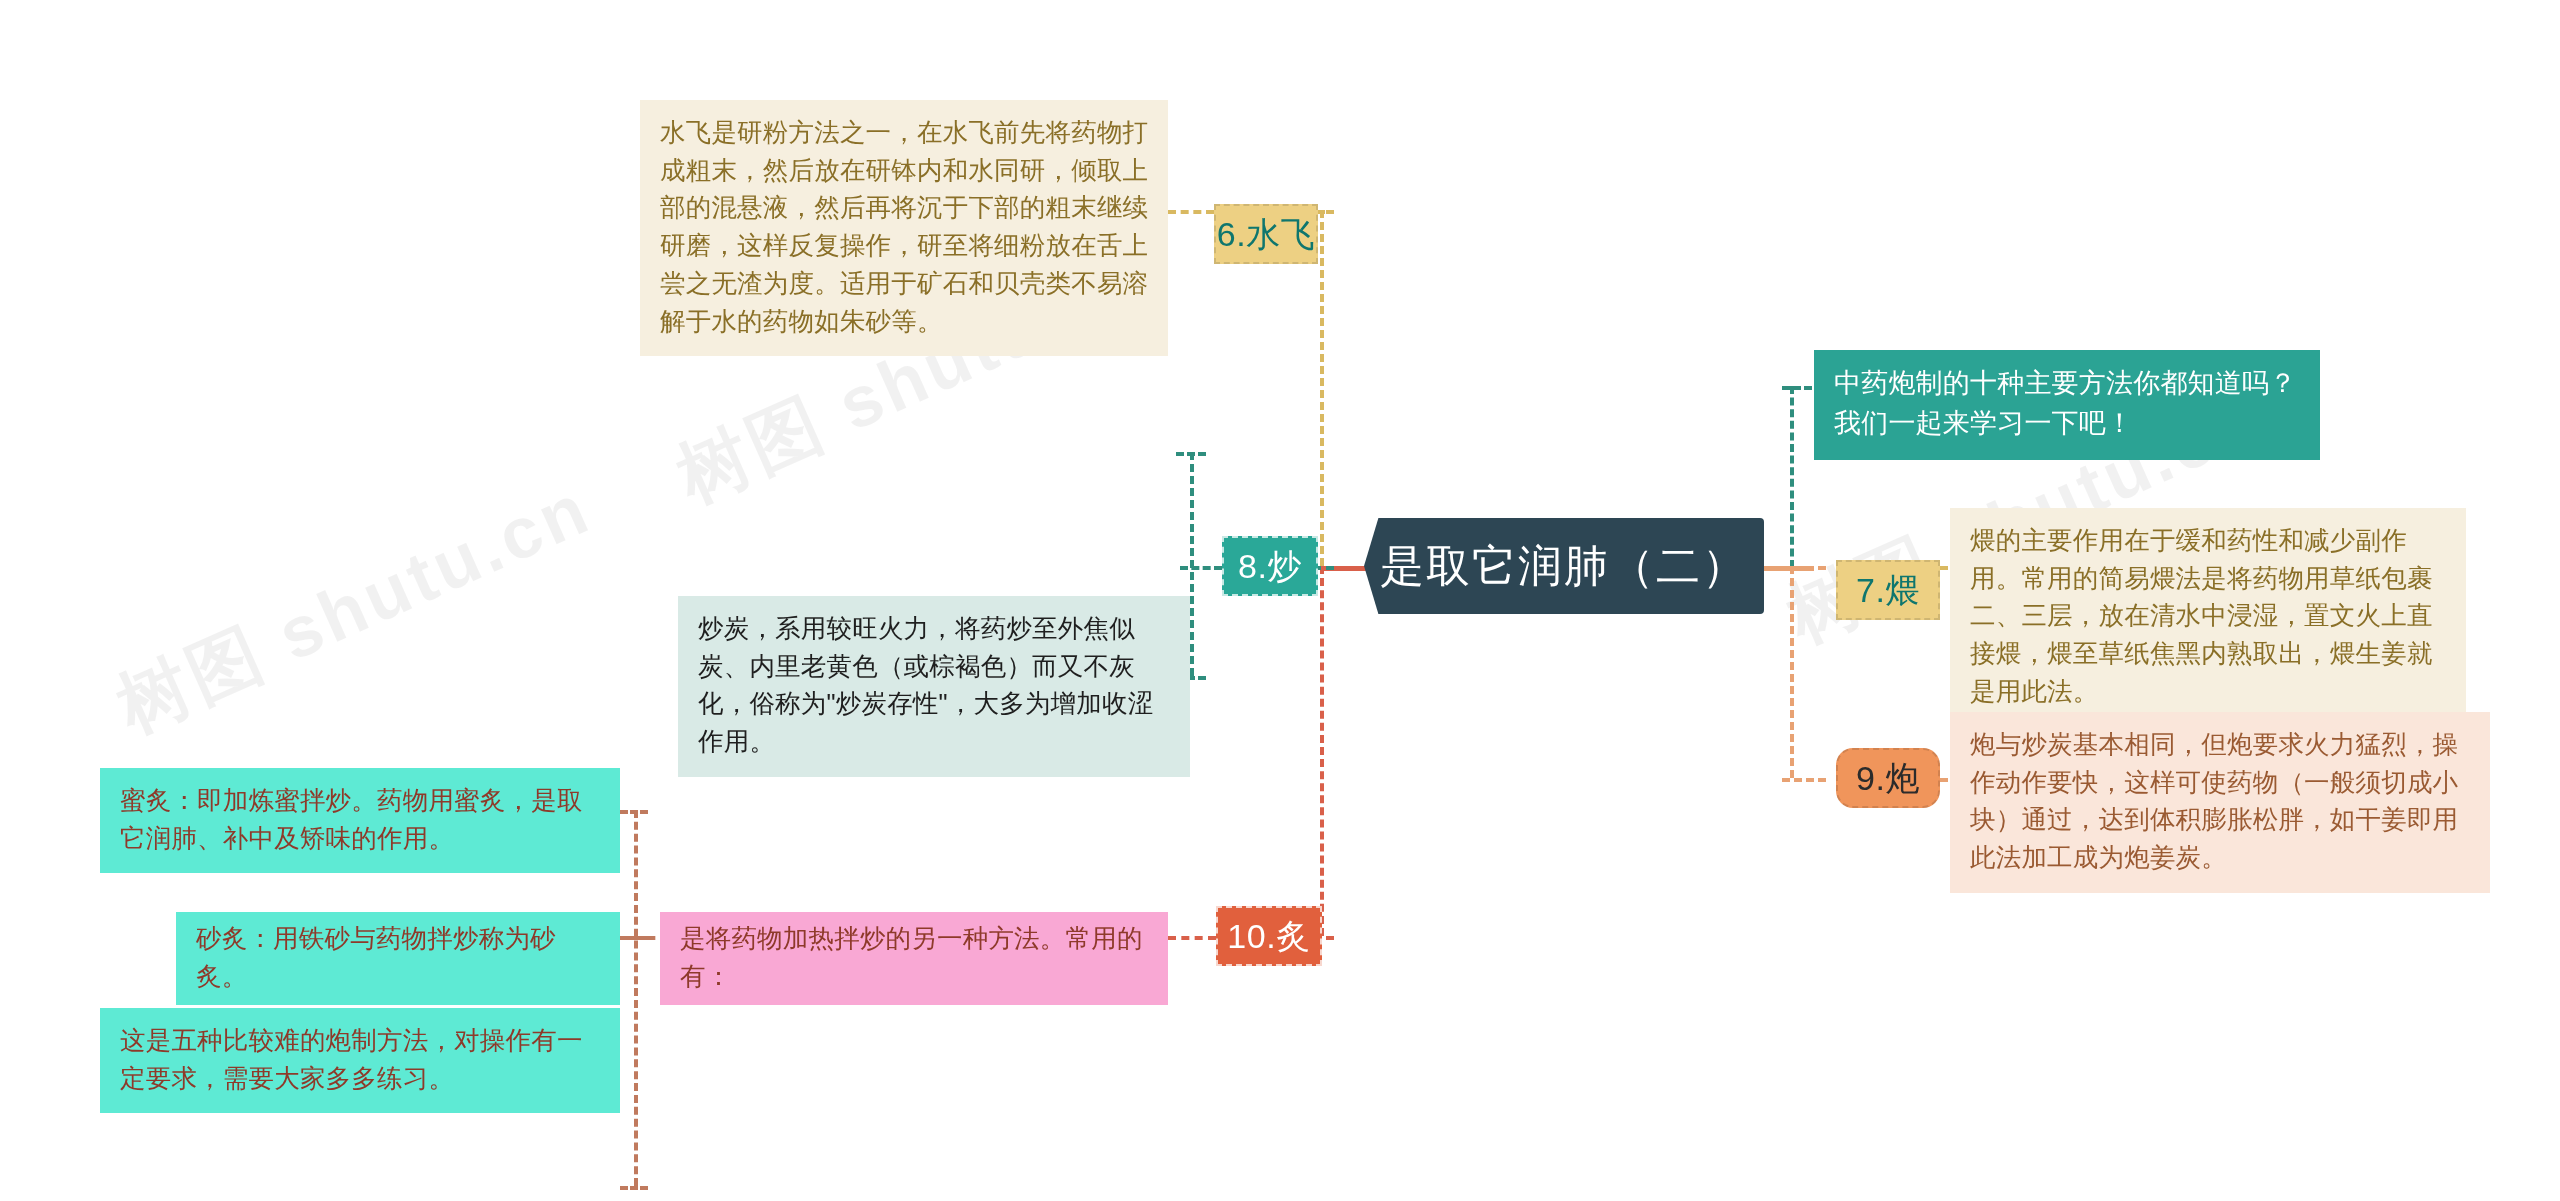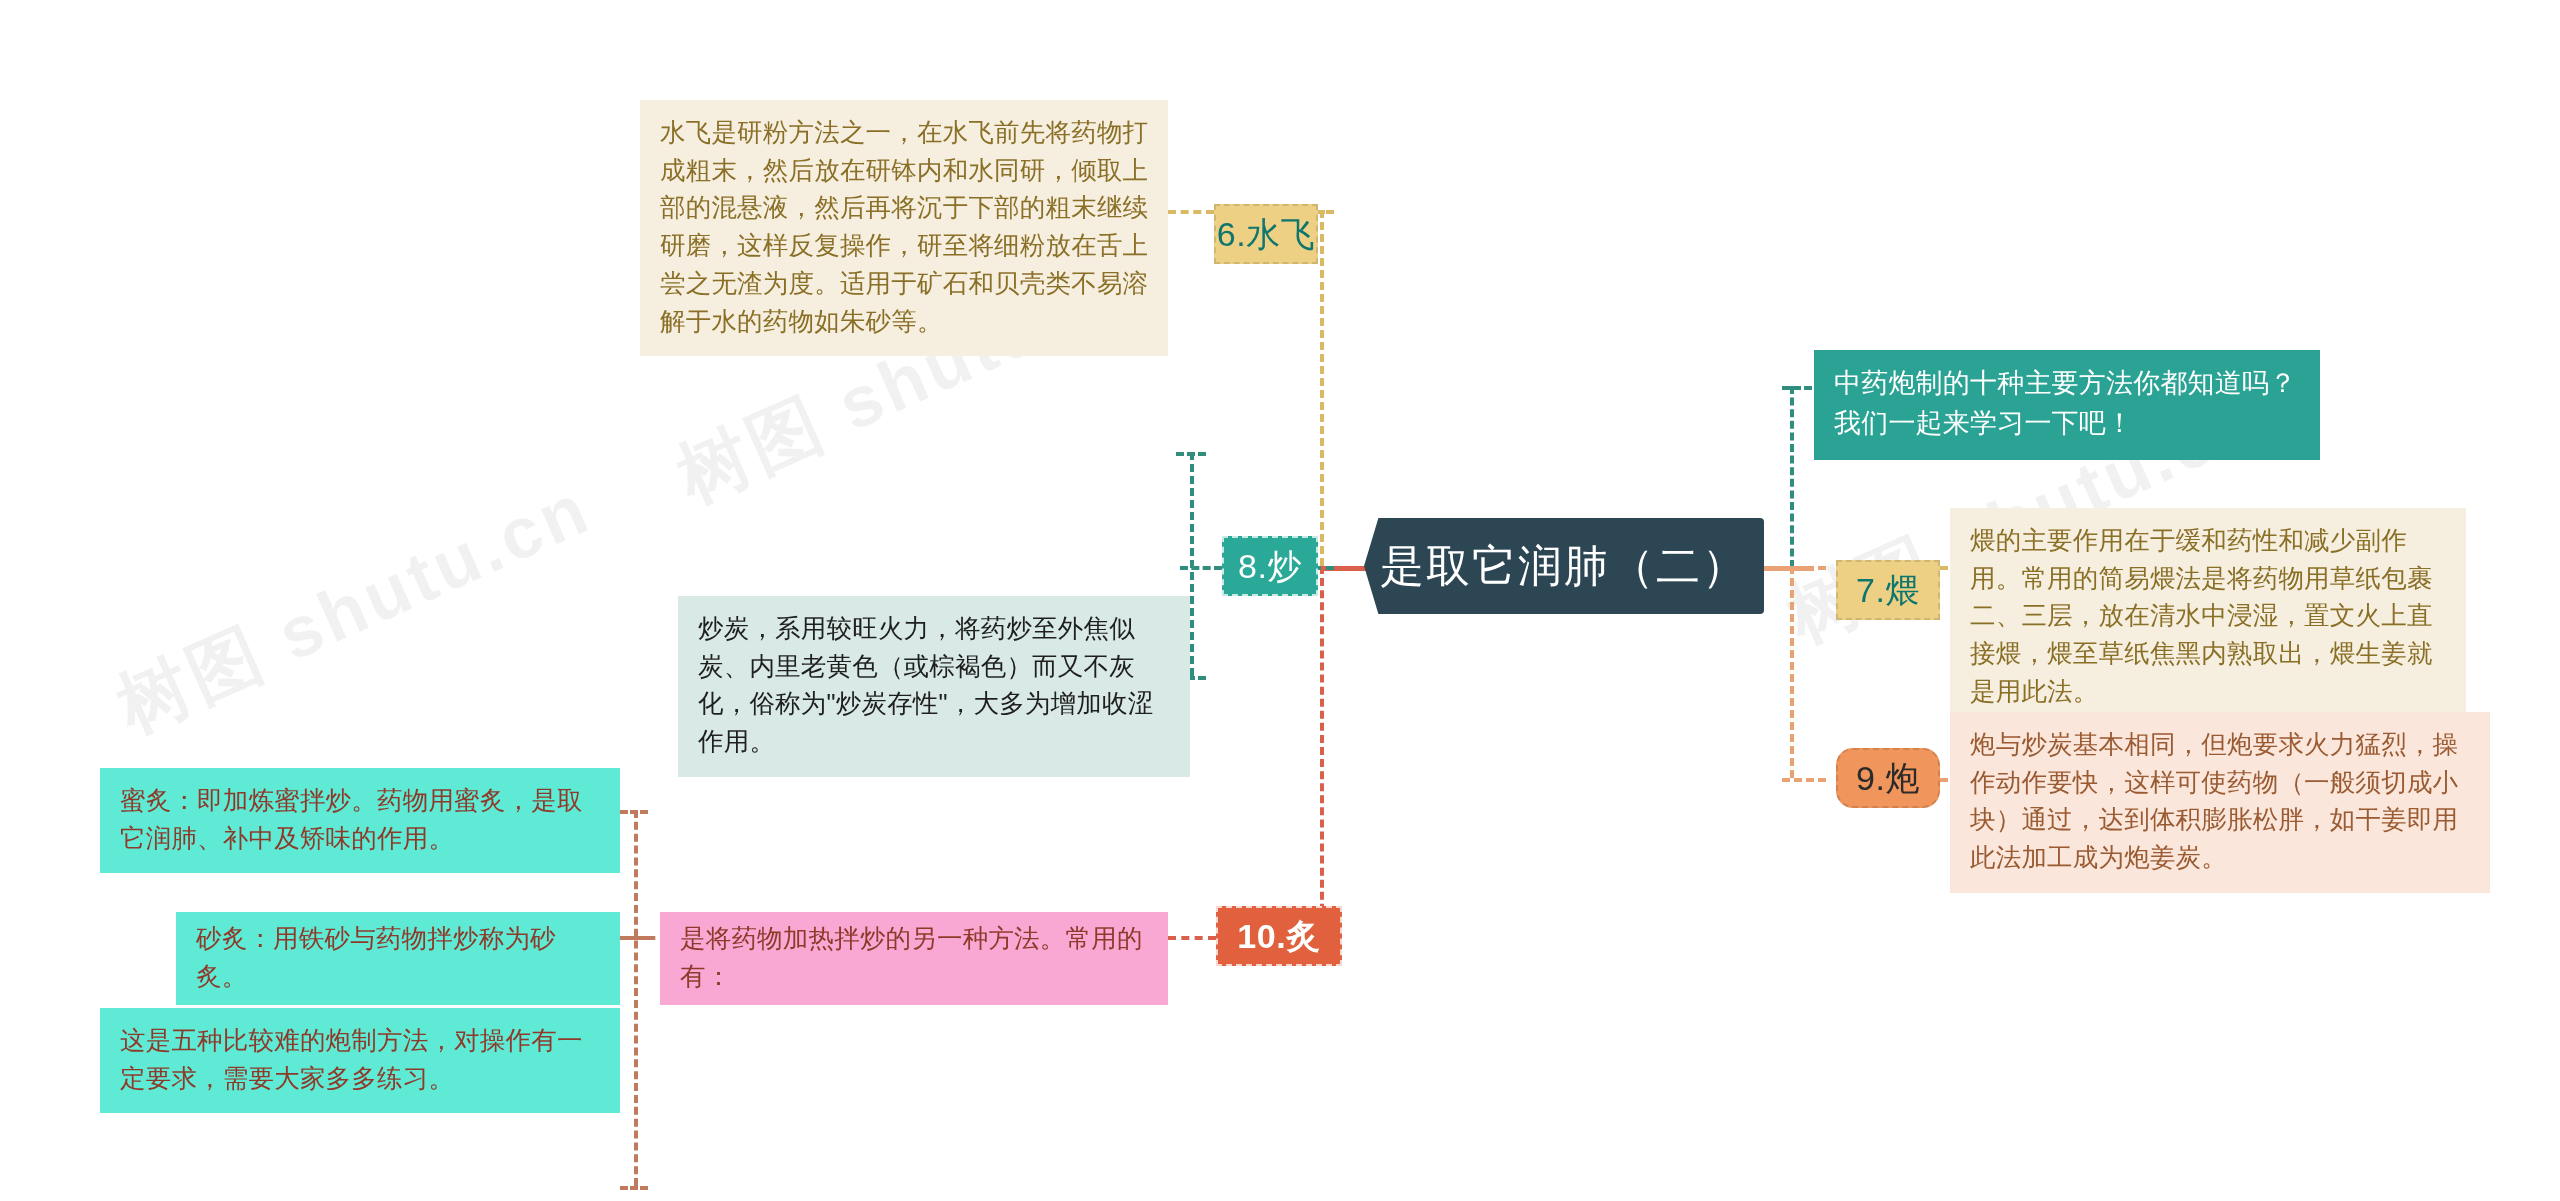--- a/index.html
+++ b/index.html
@@ -184,21 +184,21 @@
   </div>
 
   <div class="nd key c-orange-bg key-dark-border" style="left:1836px; top:748px; width:104px; height:60px;">
     <span>9.炮</span>
   </div>
 
   <div class="nd card c-peach-bg" style="left:1950px; top:712px; width:540px;">
     <span>炮与炒炭基本相同，但炮要求火力猛烈，操作动作要快，这样可使药物（一般须切成小块）通过，达到体积膨胀松胖，如干姜即用此法加工成为炮姜炭。</span>
   </div>
 
-  <div class="nd key c-red-bg" style="left:1216px; top:906px; width:126px; height:60px;font-weight:bold;">
+  <div class="nd key c-red-bg" style="left:1216px; top:906px; width:106px; height:60px;">
     <span>10.炙</span>
   </div>
 
   <div class="nd card c-pink-bg" style="left:660px; top:912px; width:508px; padding:8px 18px 10px 20px;">
     <span>是将药物加热拌炒的另一种方法。常用的有：</span>
   </div>
 
   <div class="nd card c-pink2-bg" style="left:100px; top:768px; width:520px;">
     <span>蜜炙：即加炼蜜拌炒。药物用蜜炙，是取它润肺、补中及矫味的作用。</span>
   </div>

